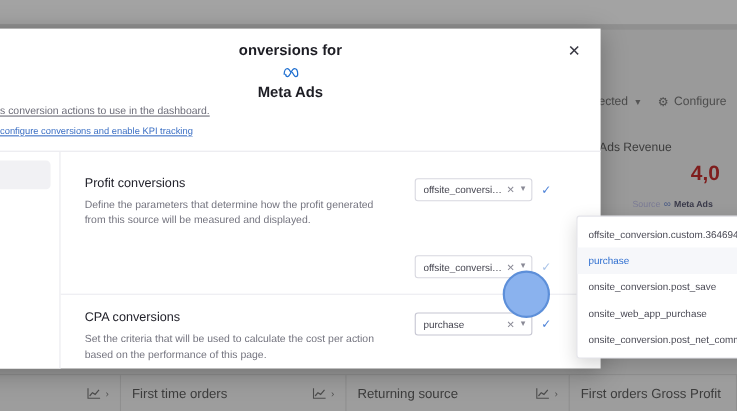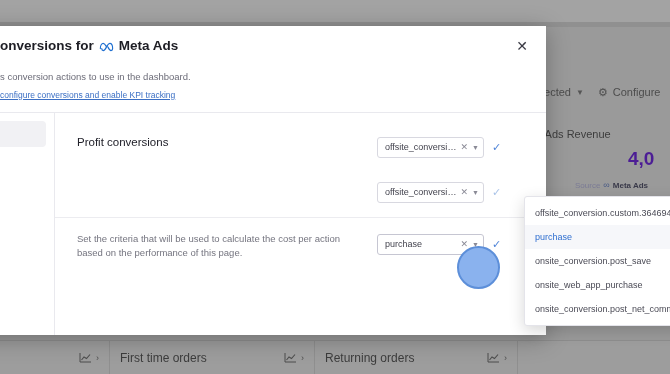--- a/index.html
+++ b/index.html
@@ -36,21 +36,21 @@
   }
   .bg-chev { font-size: 8px; color: #555; }
   .bg-gear { font-size: 11px; color: #4f4f4f; }
 
   .bg-card-title {
     position: absolute; left: 533px; top: 128px;
     font-size: 11px; color: #3d3d3d; white-space: nowrap;
   }
   .bg-card-value {
     position: absolute; left: 628px; top: 148px;
-    font-size: 19px; font-weight: 700; color: #4c1d95; white-space: nowrap;
+    font-size: 19px; font-weight: 700; color: #7f1d1d; white-space: nowrap;
   }
   .bg-card-source {
     position: absolute; left: 575px; top: 180px;
     font-size: 8px; color: #6e6e8a; white-space: nowrap;
     display: flex; align-items: center; gap: 3px;
   }
   .bg-card-source .meta-mark { color: #4a5b85; font-size: 9px; }
   .bg-card-source .src-lbl { color: #7b7b95; }
   .bg-card-source .src-name { color: #3a3a4a; font-weight: 600; }
 
@@ -94,28 +94,29 @@
   .modal-header {
     position: relative;
     padding: 12px 18px 10px 120px;
     border-bottom: 1px solid #e9e9ee;
     flex: 0 0 auto;
   }
   .modal-title {
     font-size: 13.5px; font-weight: 700; color: #1d1d24;
     display: flex; align-items: center; gap: 5px;
     line-height: 1.25;
+    flex-direction: column;
   }
   .meta-logo {
     display: inline-flex; align-items: center;
     color: #1f6fd0;
   }
   .modal-subtitle {
-    margin-top: 16px;
-    font-size: 9.5px; color: #6c6c78; line-height: 1.35;
+    margin-top: 3px;
+    font-size: 9.5px; color: #6c6c78; line-height: 1.35; text-decoration: underline;
   }
   .modal-link {
     margin-top: 1px;
     font-size: 8.5px; color: #3b6fc4;
     text-decoration: underline; cursor: pointer;
     display: inline-block;
   }
   .close-btn {
     position: absolute; right: 14px; top: 10px;
     width: 20px; height: 20px;
@@ -254,28 +255,31 @@
         <span class="m-label">First time orders</span>
         <span class="m-spark">
           <svg class="spark-svg" width="13" height="11" viewBox="0 0 13 11">
             <path d="M1 1v9h11" stroke="#4d4d4d" stroke-width="1" fill="none"></path>
             <path d="M2.5 8 5 5 7.5 6.5 11 2.5" stroke="#4d4d4d" stroke-width="1.1" fill="none"></path>
           </svg>
           <span class="m-arrow">›</span>
         </span>
       </div>
       <div class="bg-metric" style="width:203px">
-        <span class="m-label">Returning orders</span>
+        <span class="m-label">Returning source</span>
         <span class="m-spark">
           <svg class="spark-svg" width="13" height="11" viewBox="0 0 13 11">
             <path d="M1 1v9h11" stroke="#4d4d4d" stroke-width="1" fill="none"></path>
             <path d="M2.5 8 5 5 7.5 6.5 11 2.5" stroke="#4d4d4d" stroke-width="1.1" fill="none"></path>
           </svg>
           <span class="m-arrow">›</span>
         </span>
+      </div>
+      <div class="bg-metric" style="flex:1">
+        <span class="m-label">First orders Gross Profit</span>
       </div>
     </div>
   </div>
 
   <div class="modal">
 
     <div class="modal-header">
       <div class="modal-title">
         <span>onversions for</span>
         <span class="meta-logo">
@@ -294,20 +298,21 @@
 
       <div class="modal-side">
         <div class="side-item"></div>
       </div>
 
       <div class="modal-main">
 
         <div class="setting-row">
           <div class="setting-text">
             <div class="setting-title">Profit conversions</div>
+            <div class="setting-desc">Define the parameters that determine how the profit generated from this source will be measured and displayed.</div>
           </div>
           <div class="setting-control">
             <div class="select-box">
               <span class="select-value">offsite_conversion...</span>
               <span class="sel-x">✕</span>
               <span class="sel-caret">▼</span>
             </div>
             <span class="check-icon">✓</span>
           </div>
         </div>
@@ -320,20 +325,21 @@
               <span class="select-value">offsite_conversion...</span>
               <span class="sel-x">✕</span>
               <span class="sel-caret">▼</span>
             </div>
             <span class="check-icon muted">✓</span>
           </div>
         </div>
 
         <div class="setting-row divided">
           <div class="setting-text">
+            <div class="setting-title">CPA conversions</div>
             <div class="setting-desc">Set the criteria that will be used to calculate the cost per action based on the performance of this page.</div>
           </div>
           <div class="setting-control">
             <div class="select-box active">
               <span class="select-value">purchase</span>
               <span class="sel-x">✕</span>
               <span class="sel-caret">▼</span>
             </div>
             <span class="check-icon">✓</span>
           </div>

